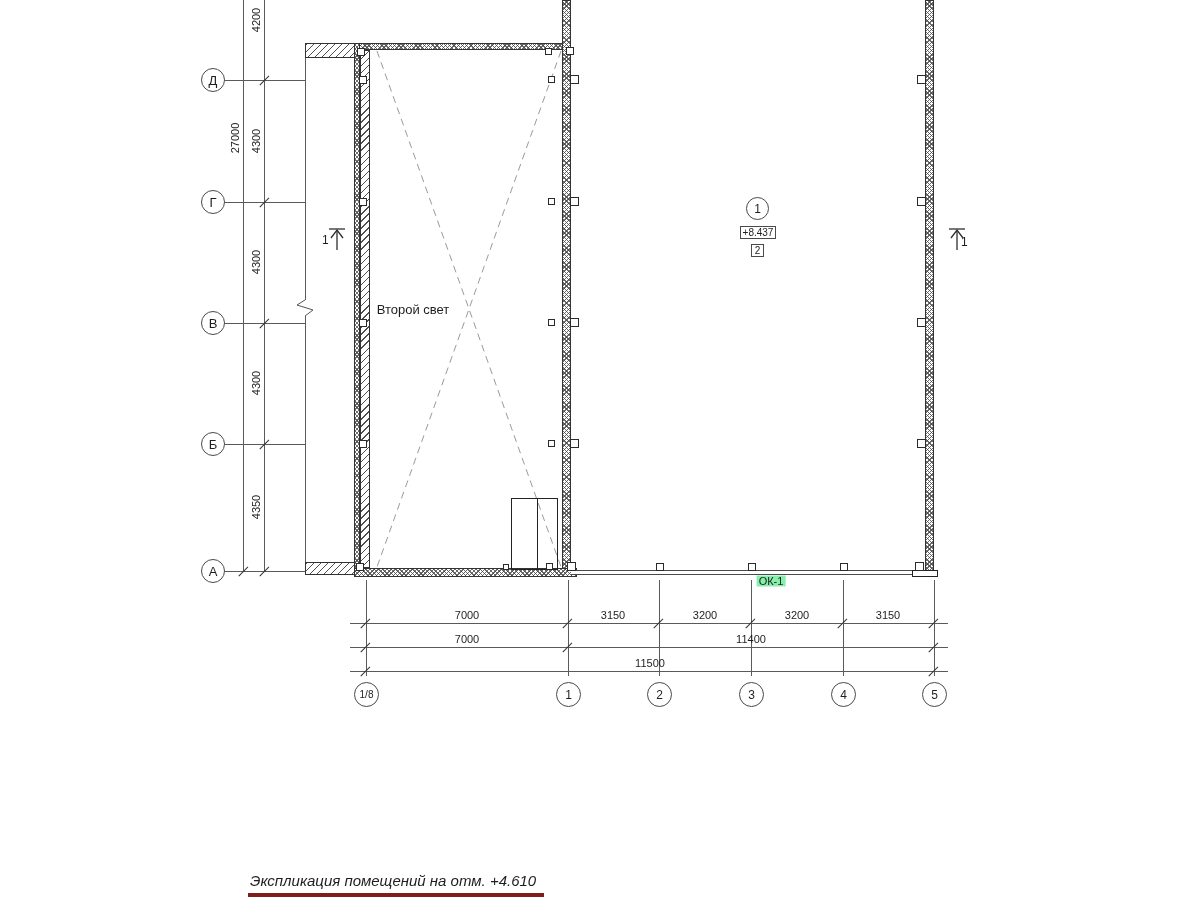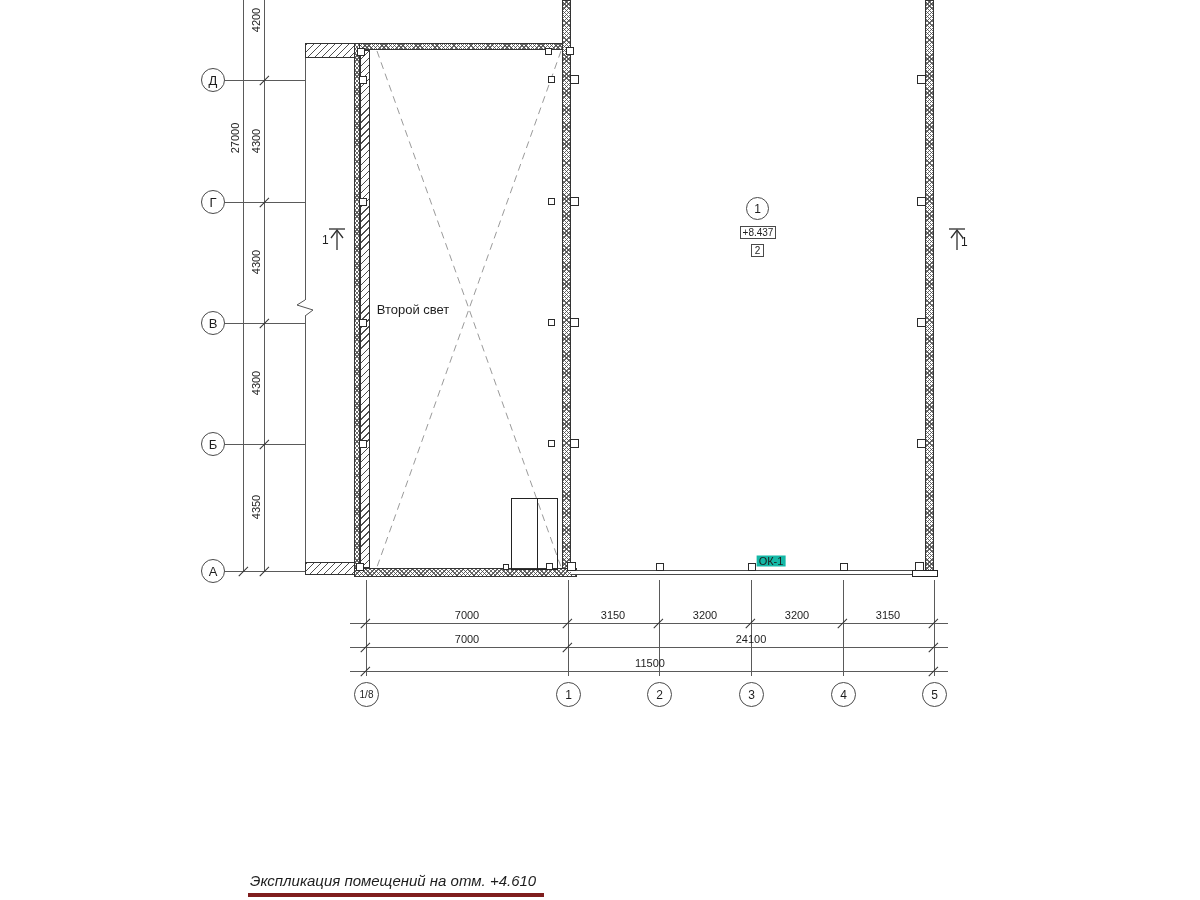--- a/index.html
+++ b/index.html
@@ -131,21 +131,21 @@
   <div class="sq" style="left:567px;top:562px;width:9px;height:9px;"></div>
   <div class="sq" style="left:656px;top:563px;width:8px;height:8px;"></div>
   <div class="sq" style="left:748px;top:563px;width:8px;height:8px;"></div>
   <div class="sq" style="left:840px;top:563px;width:8px;height:8px;"></div>
   <div class="sq" style="left:915px;top:562px;width:9px;height:9px;"></div>
 
   <div class="abs" style="left:511px;top:498px;width:47px;height:72px;border:1.5px solid #222;box-sizing:border-box;"></div>
   <div class="v" style="left:537px;top:498px;height:72px;background:#222;"></div>
 
   <div class="lbl ctr" style="left:413px;top:309px;font-size:13px;">Второй свет</div>
-  <div class="lbl ctr" style="left:771px;top:561px;font-size:11px;background:#14b8a6;padding:0 2px;">ОК-1</div>
+  <div class="lbl ctr" style="left:771px;top:581px;font-size:11px;background:#86efac;padding:0 2px;">ОК-1</div>
 
   <div class="circle" style="left:746px;top:197px;width:23px;height:23px;">
     <span>1</span>
   </div>
   <div class="boxtag" style="left:740px;top:226px;width:36px;height:13px;">
     <span>+8.437</span>
   </div>
   <div class="boxtag" style="left:751px;top:244px;width:13px;height:13px;">
     <span>2</span>
   </div>
@@ -177,21 +177,21 @@
 
   <div class="tick" style="left:359px;top:671px;"></div>
   <div class="tick" style="left:927px;top:671px;"></div>
 
   <div class="dimt" style="left:467px;top:610px;">7000</div>
   <div class="dimt" style="left:613px;top:610px;">3150</div>
   <div class="dimt" style="left:705px;top:610px;">3200</div>
   <div class="dimt" style="left:797px;top:610px;">3200</div>
   <div class="dimt" style="left:888px;top:610px;">3150</div>
   <div class="dimt" style="left:467px;top:634px;">7000</div>
-  <div class="dimt" style="left:751px;top:634px;">24100</div>
+  <div class="dimt" style="left:751px;top:634px;">11400</div>
   <div class="dimt" style="left:650px;top:658px;">11500</div>
 
   <div class="circle" style="left:354px;top:682px;width:25px;height:25px;font-size:10px;">
       <span>1/8</span>
     </div>
   <div class="circle" style="left:556px;top:682px;width:25px;height:25px;">
       <span>1</span>
     </div>
   <div class="circle" style="left:647px;top:682px;width:25px;height:25px;">
       <span>2</span>

